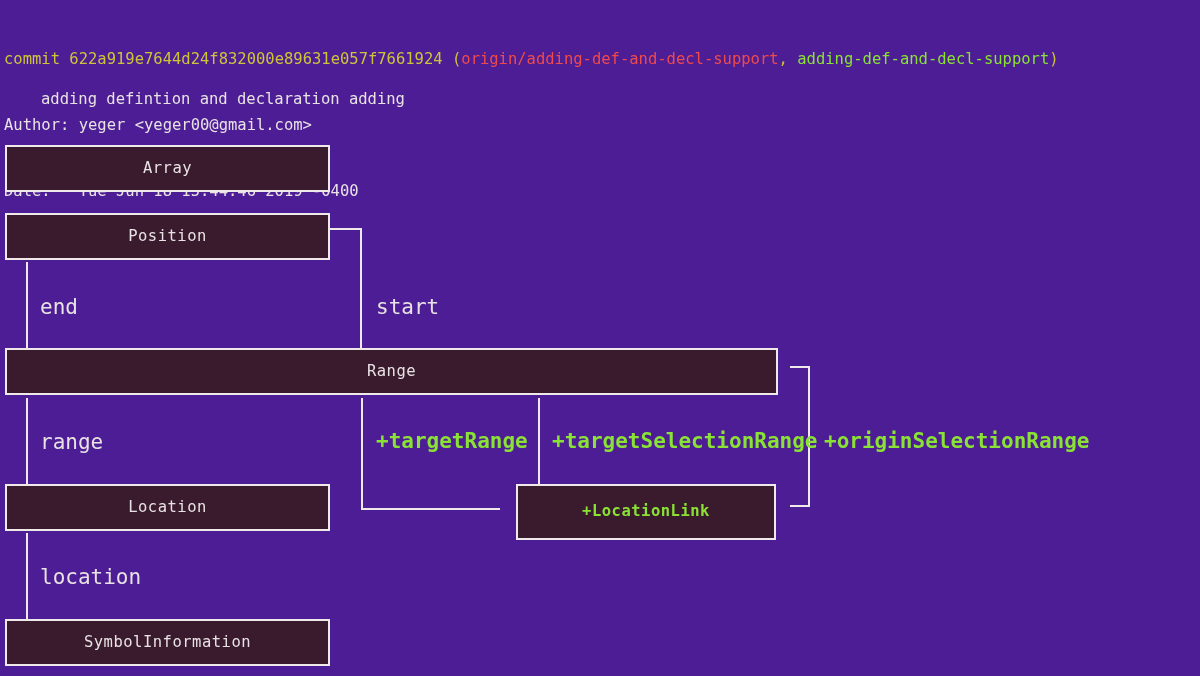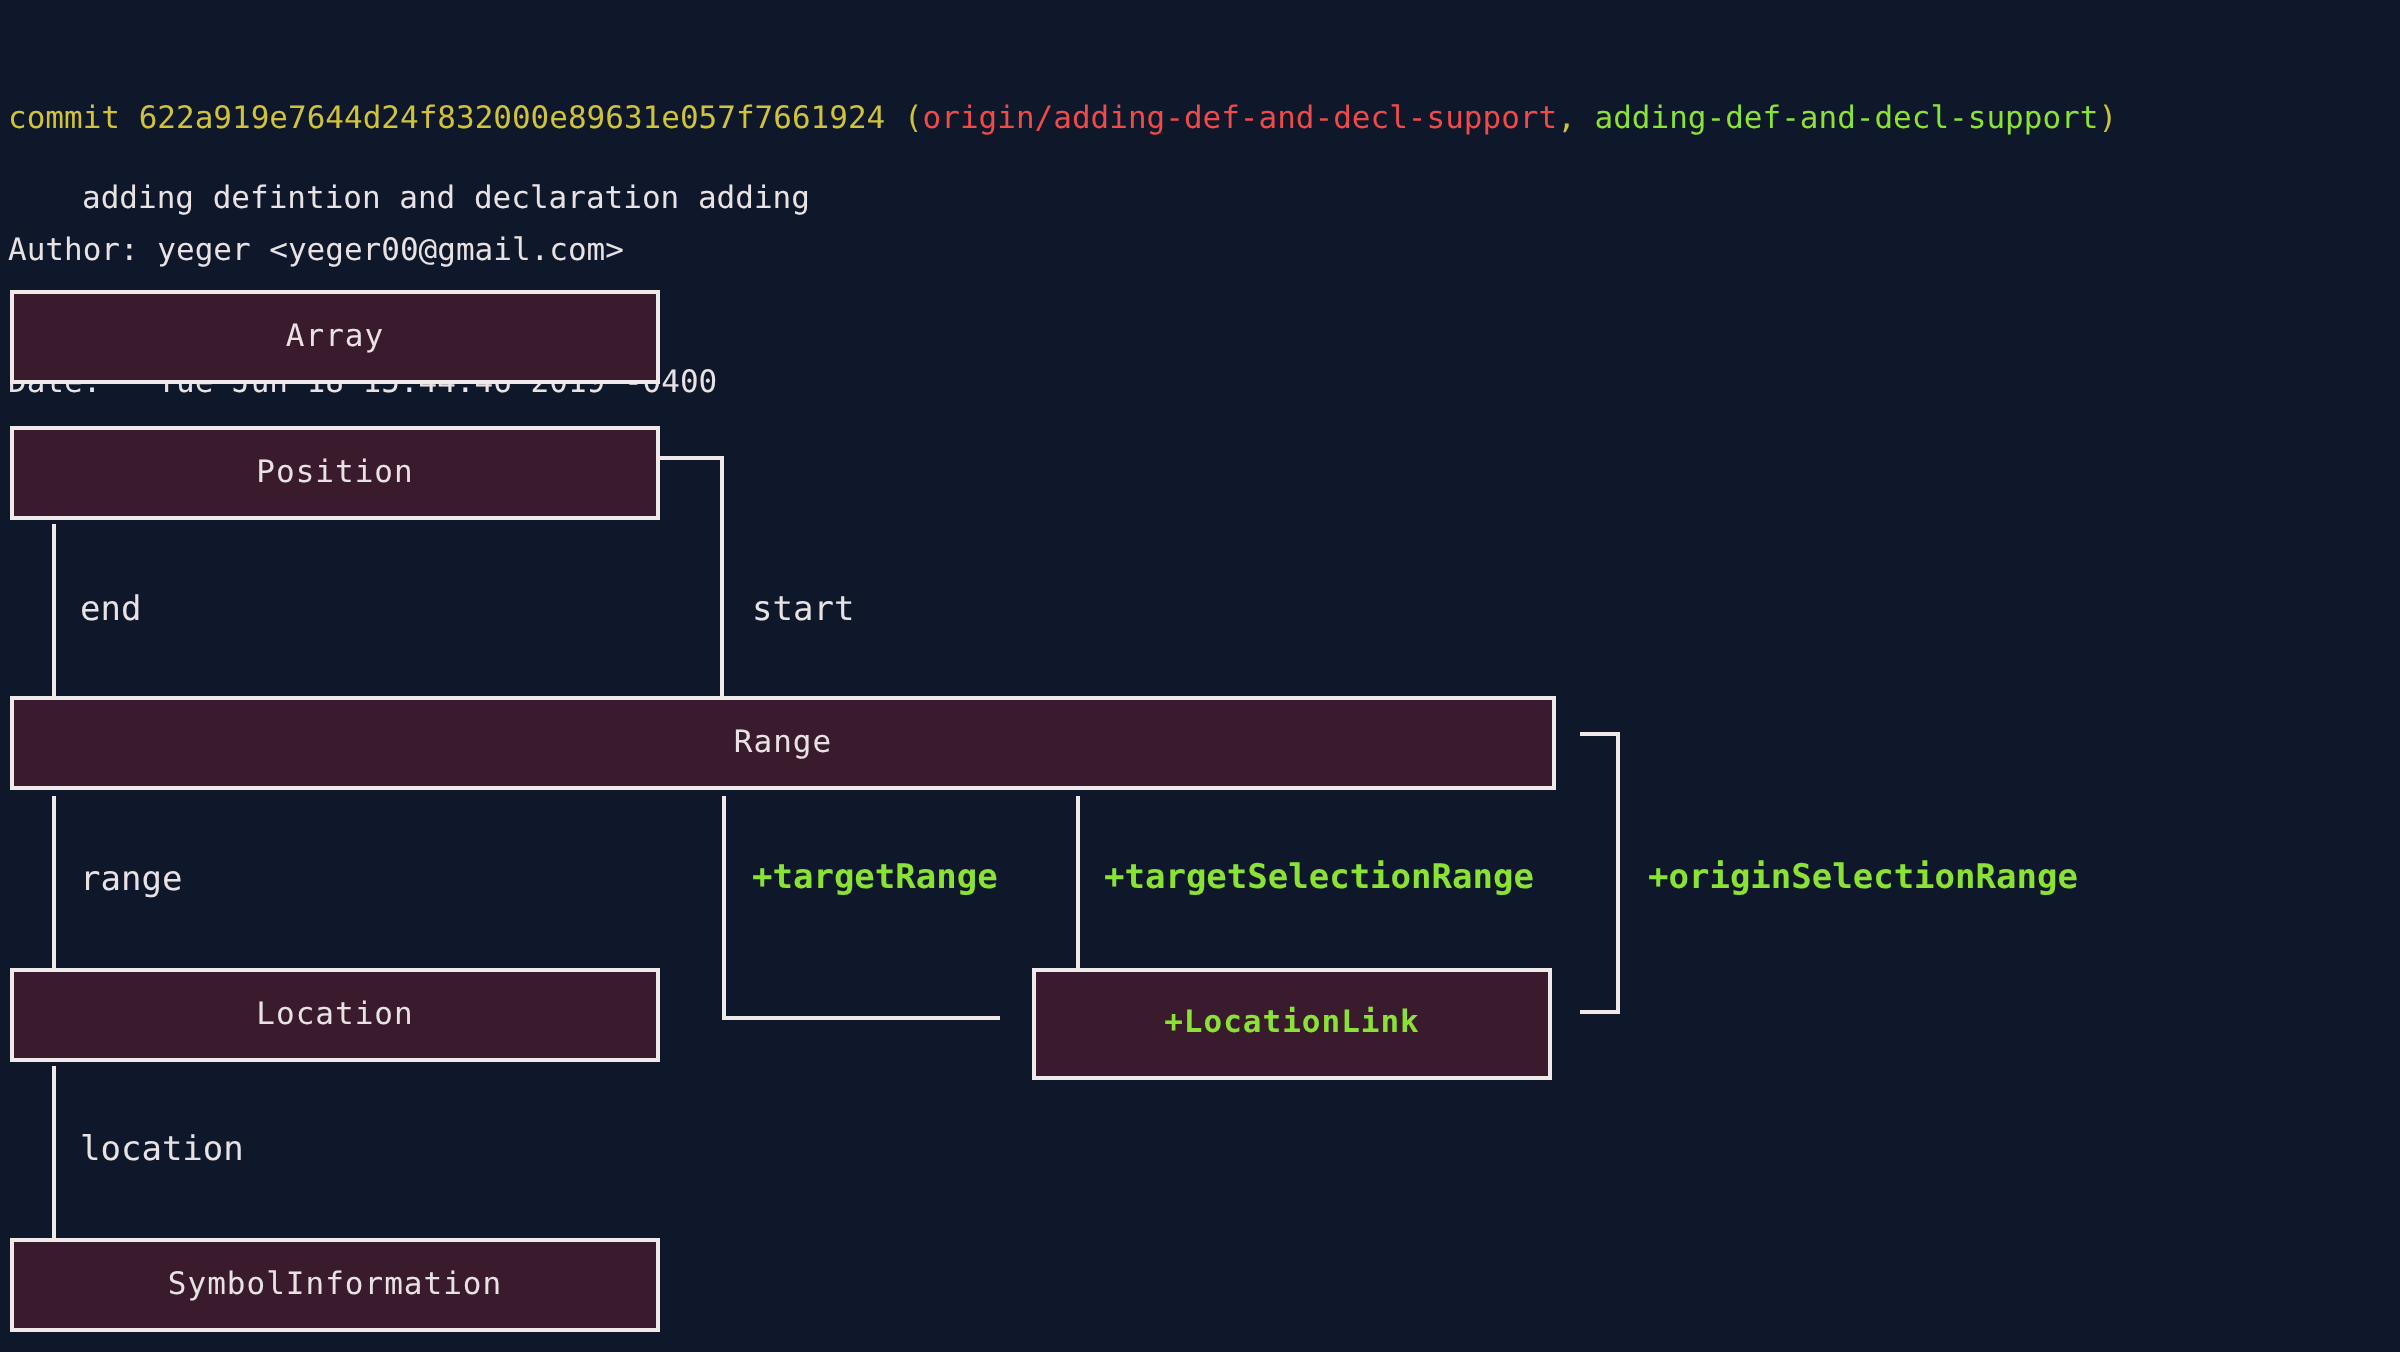--- a/index.html
+++ b/index.html
@@ -5,21 +5,21 @@
 <style>
   html, body {
     margin: 0;
     padding: 0;
     background: #3a1b2e;
   }
   #screen {
     position: relative;
     width: 1200px;
     height: 676px;
-    background: #0f172a;
+    background: #4c1d95;
     overflow: hidden;
     font-family: "DejaVu Sans Mono", "Liberation Mono", monospace;
     font-size: 15.5px;
     line-height: 1;
     color: #e8e2e4;
     -webkit-font-smoothing: none;
   }
 
   
   .log {
@@ -88,21 +88,21 @@
     box-sizing: border-box;
     border-top: 2px solid #efe9ea;
     border-right: 2px solid #efe9ea;
     border-bottom: 2px solid #efe9ea;
   }
 
   
   .elabel {
     position: absolute;
     color: #e8e2e4;
-    font-size: 17px;
+    font-size: 21px;
     white-space: nowrap;
   }
   .elabel.green {
     color: #8ae234;
     font-weight: bold;
   }
 </style>
 </head>
 <body>
 

